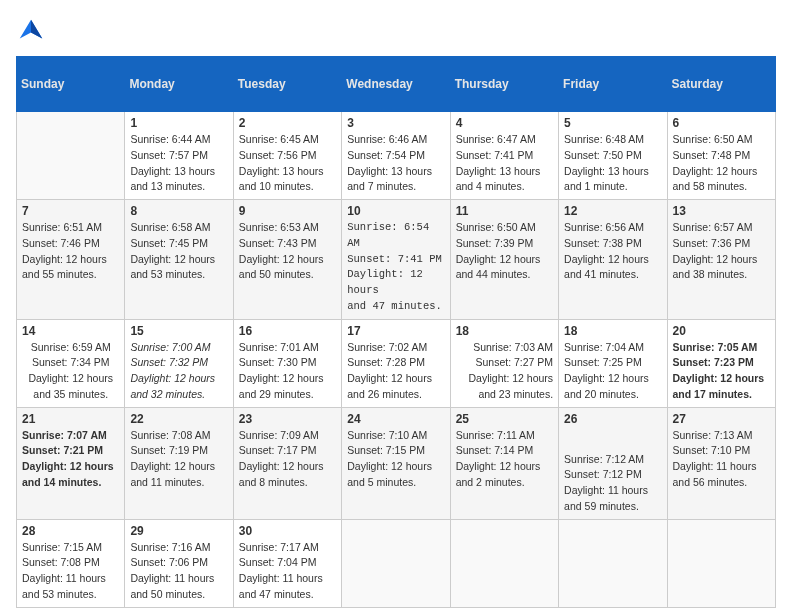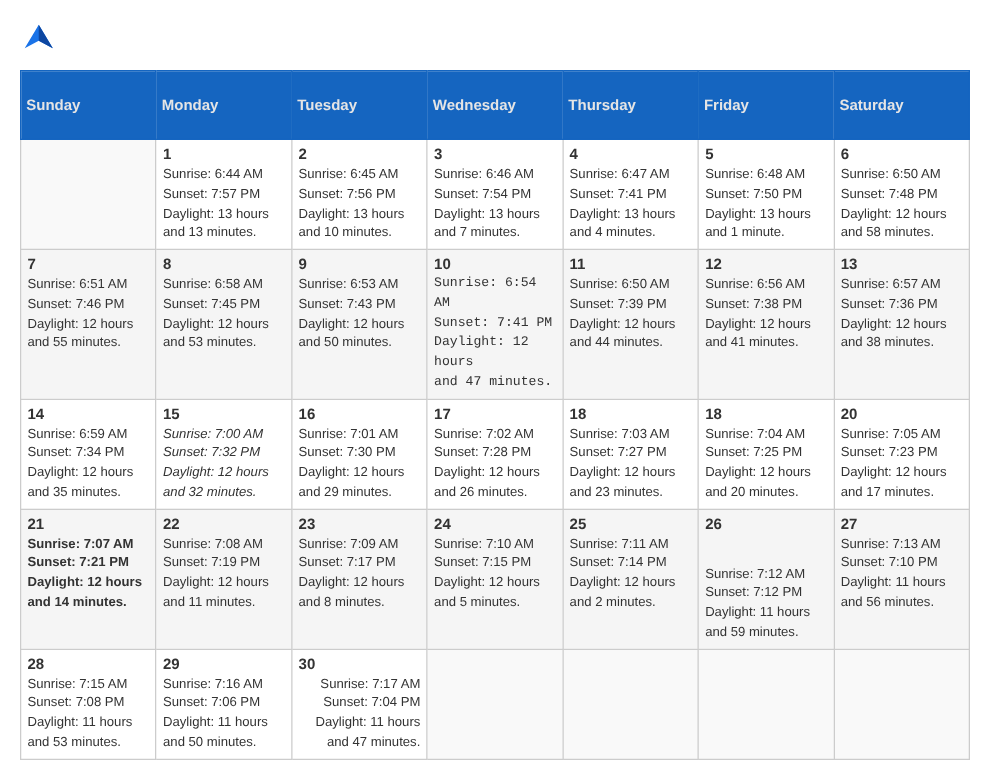--- a/index.html
+++ b/index.html
@@ -226,21 +226,21 @@
           <span class="day-number">13</span>
           <div class="day-info" style="white-space: pre-line;">Sunrise: 6:57 AM
 Sunset: 7:36 PM
 Daylight: 12 hours
 and 38 minutes.</div>
         </td>
       </tr>
       <tr>
         <td>
           <span class="day-number">14</span>
-          <div class="day-info" style="white-space: pre-line;">Sunrise: 6:59 AM
+          <div class="day-info" style="white-space: pre-line; text-align: center;">Sunrise: 6:59 AM
 Sunset: 7:34 PM
 Daylight: 12 hours
 and 35 minutes.</div>
         </td>
         <td>
           <span class="day-number">15</span>
           <div class="day-info" style="white-space: pre-line; font-style: italic;">Sunrise: 7:00 AM
 Sunset: 7:32 PM
 Daylight: 12 hours
 and 32 minutes.</div>
@@ -254,35 +254,35 @@
         </td>
         <td>
           <span class="day-number">17</span>
           <div class="day-info" style="white-space: pre-line;">Sunrise: 7:02 AM
 Sunset: 7:28 PM
 Daylight: 12 hours
 and 26 minutes.</div>
         </td>
         <td>
           <span class="day-number">18</span>
-          <div class="day-info" style="white-space: pre-line;">Sunrise: 7:03 AM
+          <div class="day-info" style="white-space: pre-line; text-align: right;">Sunrise: 7:03 AM
 Sunset: 7:27 PM
 Daylight: 12 hours
 and 23 minutes.</div>
         </td>
         <td>
           <span class="day-number">18</span>
           <div class="day-info" style="white-space: pre-line;">Sunrise: 7:04 AM
 Sunset: 7:25 PM
 Daylight: 12 hours
 and 20 minutes.</div>
         </td>
         <td>
           <span class="day-number">20</span>
-          <div class="day-info" style="white-space: pre-line;">Sunrise: 7:05 AM
+          <div class="day-info" style="white-space: pre-line; font-weight: bold;">Sunrise: 7:05 AM
 Sunset: 7:23 PM
 Daylight: 12 hours
 and 17 minutes.</div>
         </td>
       </tr>
       <tr>
         <td>
           <span class="day-number">21</span>
           <div class="day-info" style="white-space: pre-line; font-weight: bold;">Sunrise: 7:07 AM
 Sunset: 7:21 PM
@@ -342,21 +342,21 @@
         </td>
         <td>
           <span class="day-number">29</span>
           <div class="day-info" style="white-space: pre-line;">Sunrise: 7:16 AM
 Sunset: 7:06 PM
 Daylight: 11 hours
 and 50 minutes.</div>
         </td>
         <td>
           <span class="day-number">30</span>
-          <div class="day-info" style="white-space: pre-line; text-align: right;">Sunrise: 7:17 AM
+          <div class="day-info" style="white-space: pre-line;">Sunrise: 7:17 AM
 Sunset: 7:04 PM
 Daylight: 11 hours
 and 47 minutes.</div>
         </td>
         <td class="empty"></td>
         <td class="empty"></td>
         <td class="empty"></td>
         <td class="empty"></td>
       </tr>
     </tbody>

